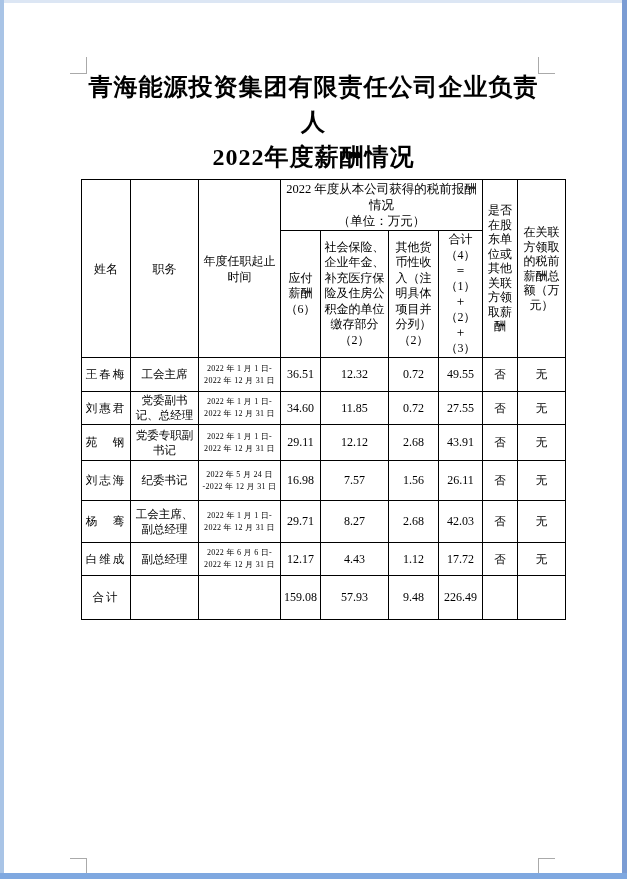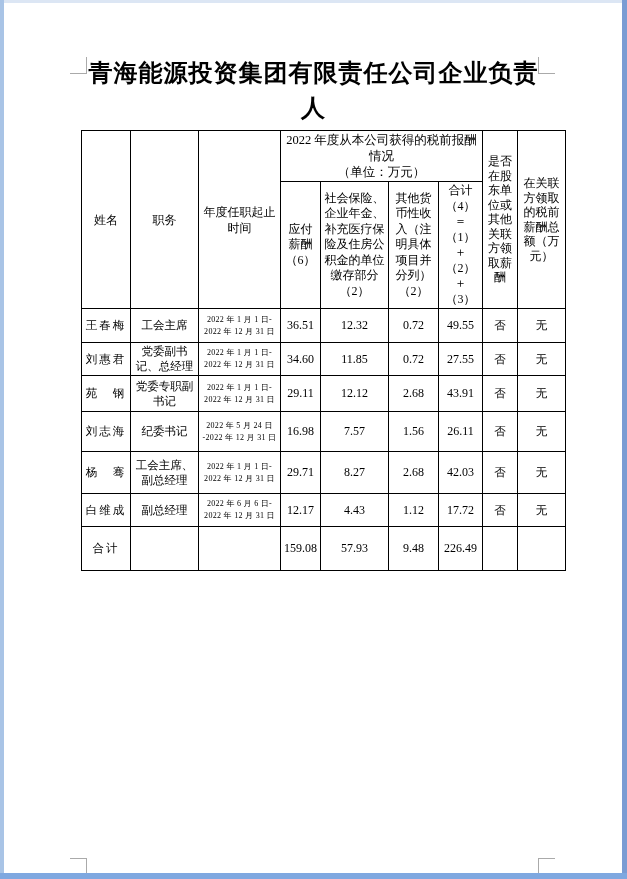--- a/index.html
+++ b/index.html
@@ -17,21 +17,21 @@
   .edge-right  { right:0; top:0; width:5px; height:879px; background:#7b9cd3; }
   .edge-bottom { left:0; bottom:0; width:627px; height:6px; background:#7fa8e0; }
   .edge-top    { left:0; top:0; width:627px; height:3px; background:#dce6f4; }
   
   .crop { position:absolute; width:16px; height:16px; z-index:2; }
   .crop-tl { left:70px;  top:57px;  border-right:1px solid #aaa; border-bottom:1px solid #aaa; }
   .crop-tr { left:538px; top:57px;  border-left:1px solid #aaa;  border-bottom:1px solid #aaa; }
   .crop-bl { left:70px;  top:858px; border-right:1px solid #aaa; border-top:1px solid #aaa; }
   .crop-br { left:538px; top:858px; border-left:1px solid #aaa;  border-top:1px solid #aaa; }
 
-  .content { padding:56px 86px 0 86px; }
+  .content { padding:70px 86px 0 86px; }
   h1.title {
     margin:0; font-size:24px; line-height:35px; text-align:center;
     font-weight:bold; letter-spacing:1px;
   }
   p.body-par {
     margin:20px 0 0 0;
     font-size:16.5px; line-height:32px;
     text-align:justify; text-indent:2em;
   }
 
@@ -69,20 +69,21 @@
 <div class="edge edge-bottom"></div>
 
 <div class="crop crop-tl"></div>
 <div class="crop crop-tr"></div>
 <div class="crop crop-bl"></div>
 <div class="crop crop-br"></div>
 
 <div class="content">
   <h1 class="title">
     <span>青海能源投资集团有限责任公司企业负责人</span><br>
+    <span>2022年度薪酬情况</span>
   </h1>
 </div>
 
 <table class="salary">
   <colgroup>
     <col style="width:49px">
       <col style="width:68px">
       <col style="width:82px">
     <col style="width:40px">
       <col style="width:68px">

